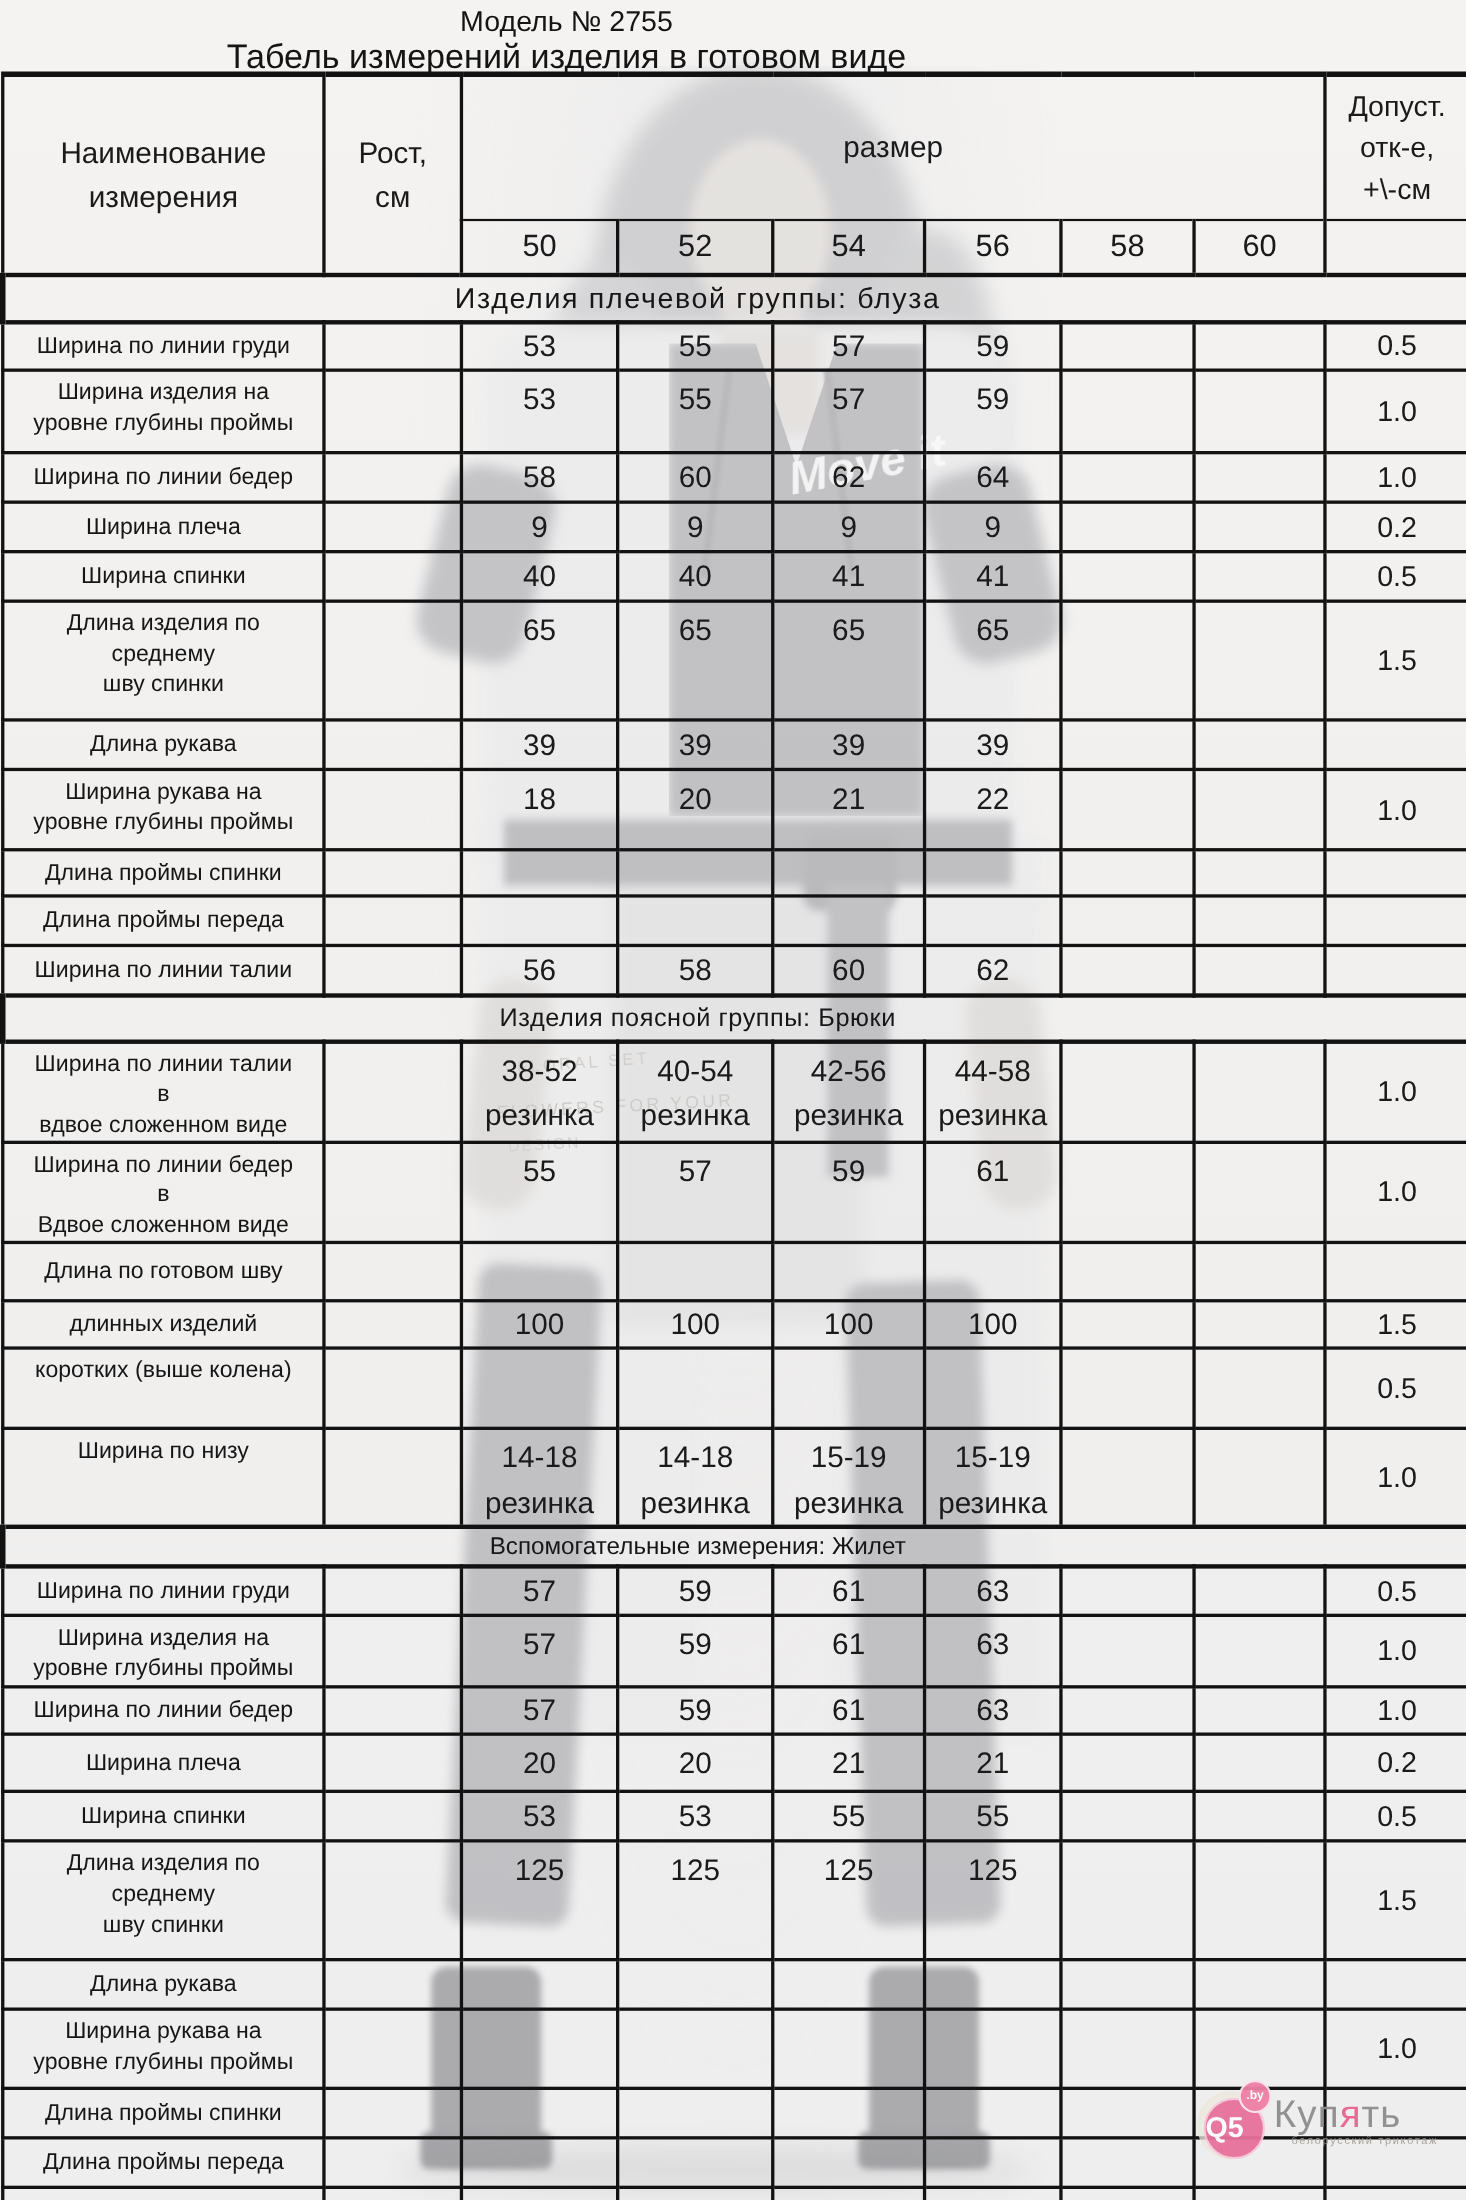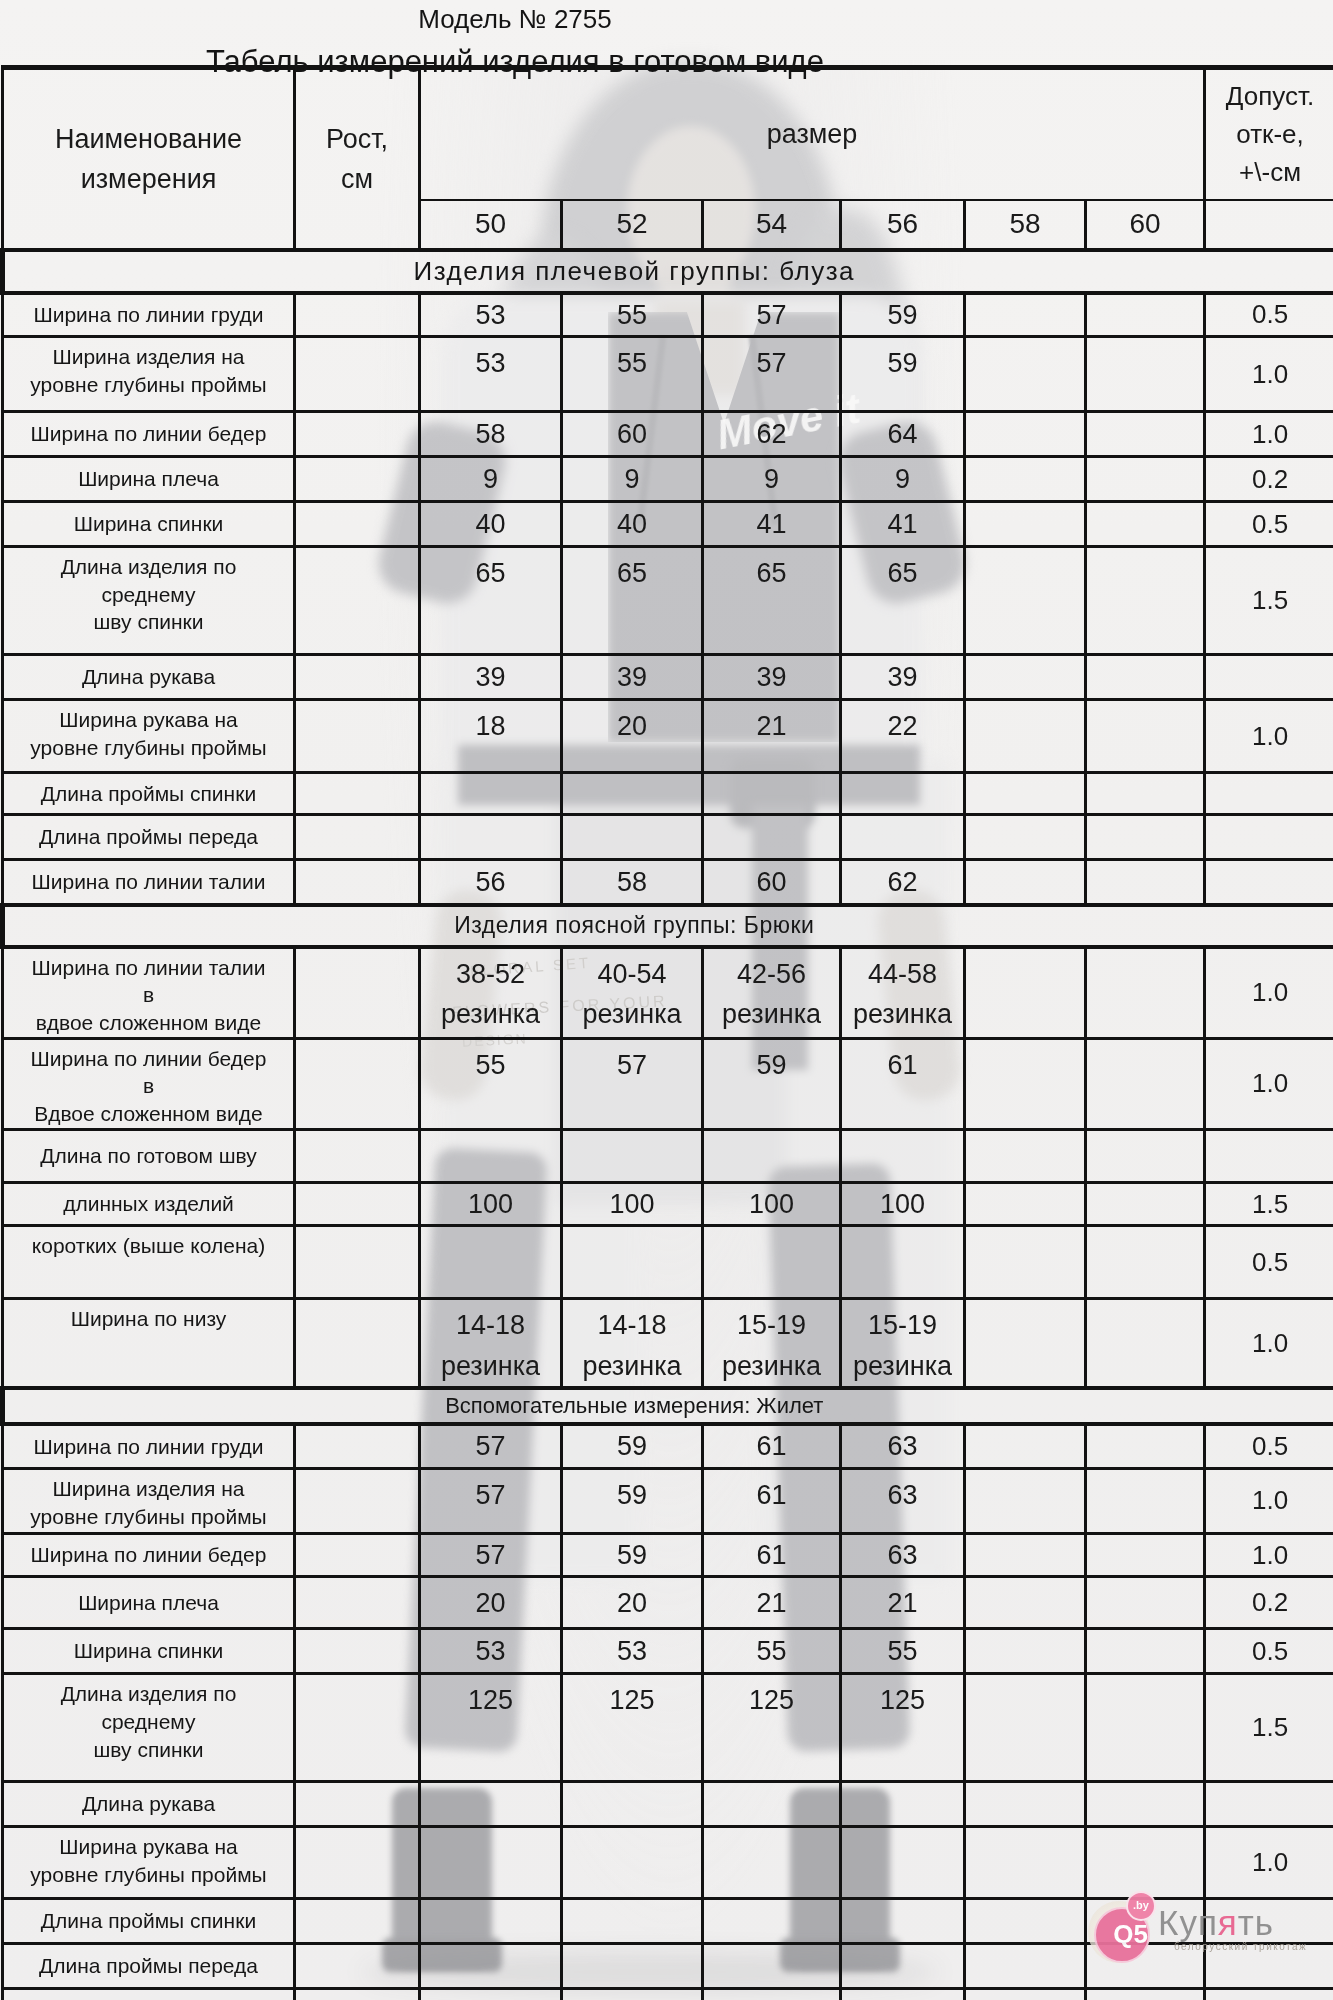--- a/index.html
+++ b/index.html
@@ -48,21 +48,21 @@
   .ph-sole-r{left:780px;top:1938px;width:120px;height:34px;background:#6a6b71;border-radius:8px;filter:blur(3px);}
   .ph-shadow{left:360px;top:1952px;width:580px;height:40px;background:rgba(60,60,65,.18);border-radius:50%;filter:blur(12px);}
   .ph-txt-moveit{left:716px;top:398px;font-size:42px;font-weight:700;font-style:italic;color:rgba(255,255,255,.9);transform:rotate(-11deg);filter:blur(.6px);}
   .ph-txt-floral{left:470px;top:958px;font-size:15px;letter-spacing:3px;color:#b7b4b0;transform:rotate(-4deg);}
   .ph-txt-flowers{left:452px;top:998px;font-size:16px;letter-spacing:3px;color:#b2afab;transform:rotate(-3deg);}
   .ph-txt-design{left:462px;top:1032px;font-size:14px;letter-spacing:2px;color:#bcb9b5;transform:rotate(-3deg);}
 
   
   #titles{position:absolute;left:0;top:4px;width:1030px;z-index:3;text-align:center;color:#141414;}
   #title1{font-size:26px;line-height:30px;}
-  #title2{font-size:31px;line-height:33px;margin-top:11px;}
+  #title2{font-size:31px;line-height:33px;margin-top:1px;}
 
   
   #tblwrap{position:absolute;left:0;top:65px;width:1333px;z-index:2;}
   table.tbl{border-collapse:collapse;table-layout:fixed;width:1333px;color:#1a1a1a;}
   .tbl th,.tbl td{border:3px solid #121212;padding:0;text-align:center;vertical-align:middle;font-weight:normal;overflow:hidden;}
   
   .c0{border-left-width:5px;border-right-width:4px;}
   .c1,.c2,.c3,.c4{border-right-width:4px;}
   .c5,.c6{border-right-width:2px;}
   .c7{border-right-width:4px;}
@@ -86,21 +86,21 @@
   td.allowance-cell{font-size:26px;}
   tr.top-align td.label-cell,tr.top-align td.value-cell{vertical-align:top;padding-top:5px;}
   tbody tr:last-child td{border-bottom-width:5px;}
 
   
   #logo{position:absolute;left:1086px;top:1885px;width:245px;height:85px;z-index:4;opacity:.95;}
   #logo .ring{position:absolute;left:2px;top:16px;width:62px;height:62px;border-radius:50%;
               background:radial-gradient(circle,#efe9df 55%,#e4ddd0 100%);opacity:.8;}
   #logo .circle{position:absolute;left:8px;top:22px;width:52px;height:52px;border-radius:50%;
                 background:#e8719b;border:2px solid #f6c9da;
-                color:#fff;font-size:26px;font-weight:700;line-height:50px;text-align:right;}
+                color:#fff;font-size:26px;font-weight:700;line-height:50px;text-align:left;}
   #logo .badge{position:absolute;left:40px;top:6px;width:26px;height:26px;border-radius:50%;
                background:#ef7fa6;border:2px solid #fbe3ec;
                color:#fff;font-size:11px;font-weight:700;line-height:24px;text-align:center;}
   #logo .brand{position:absolute;left:72px;top:18px;font-size:35px;font-weight:400;color:#8d8d8d;letter-spacing:1px;}
   #logo .brand .accent{color:#e8638f;}
   #logo .tagline{position:absolute;left:88px;top:56px;font-size:10px;letter-spacing:1.5px;color:#a49d94;}
 </style>
 </head>
 <body>
 

